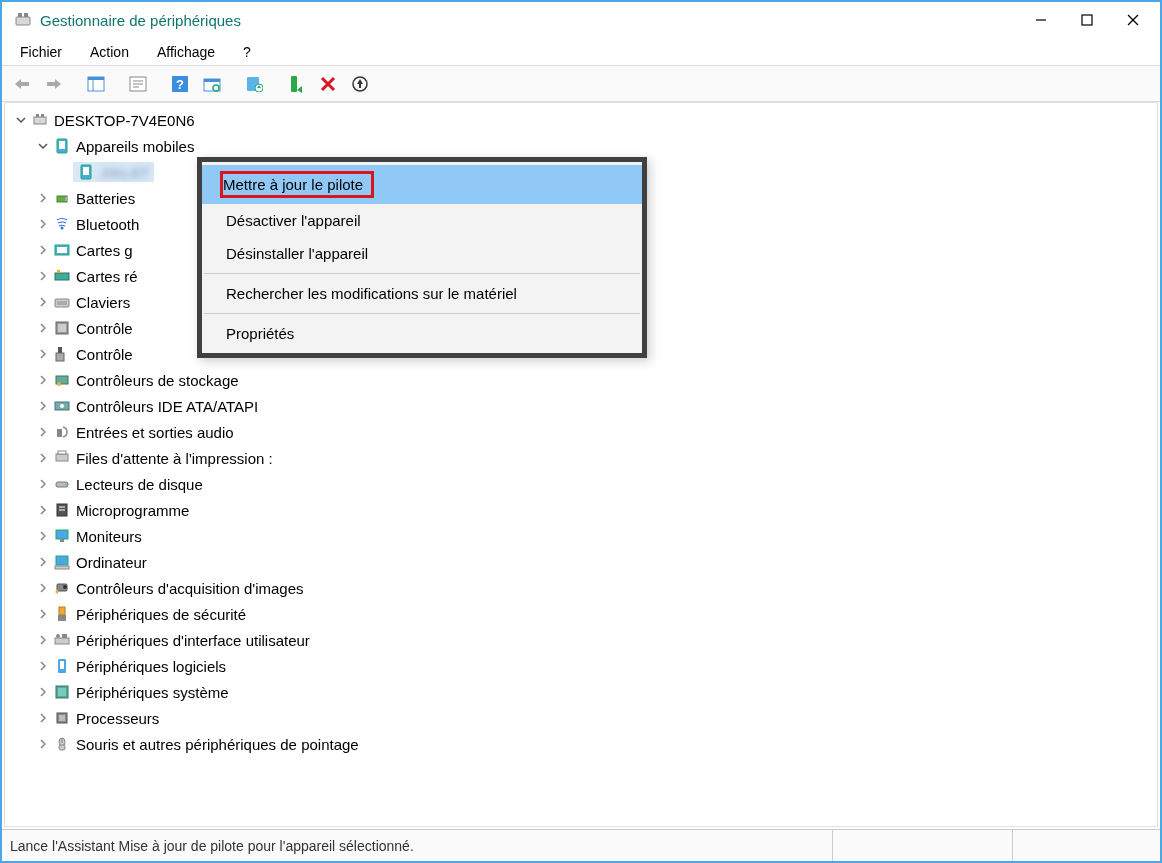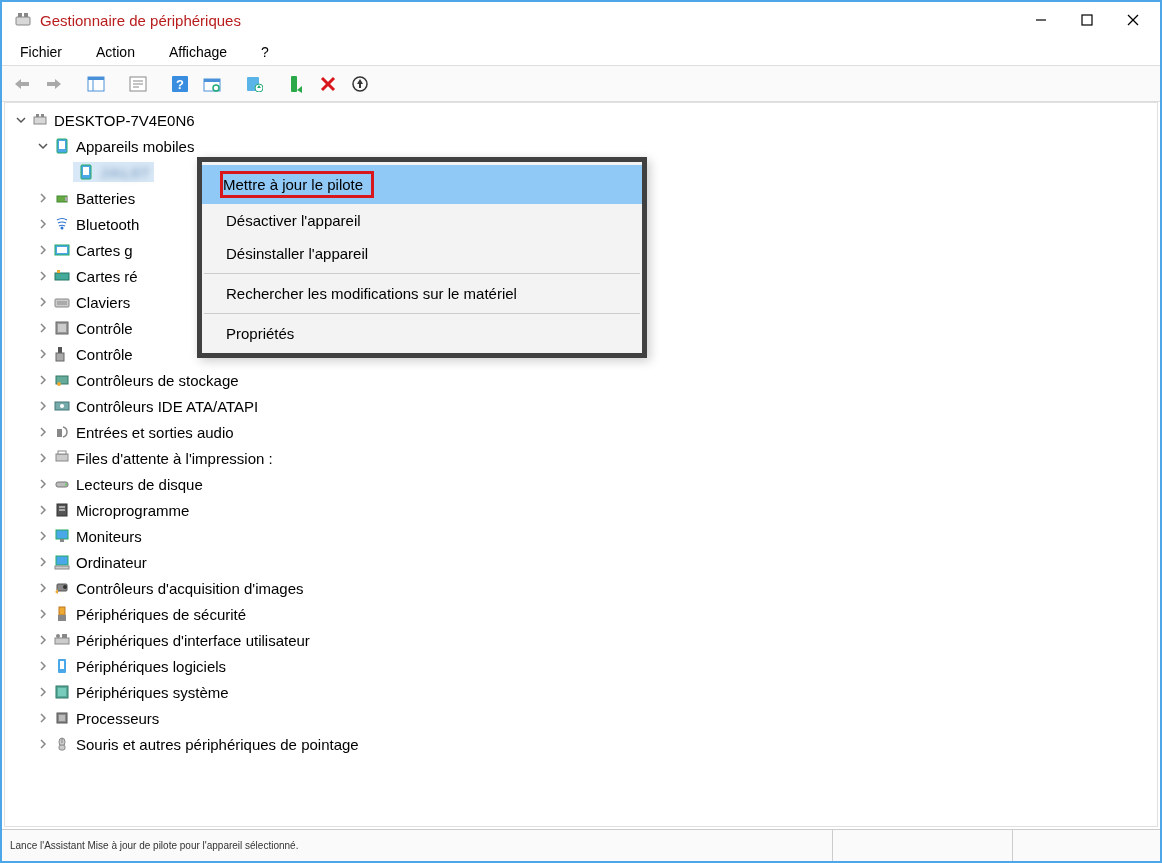--- a/index.html
+++ b/index.html
@@ -1,43 +1,43 @@
 <!DOCTYPE html>
 <html><head>
 <meta charset="utf-8">
 <style>
 * { box-sizing: border-box; margin: 0; padding: 0; }
 body { font-family: "Segoe UI", Tahoma, sans-serif; font-size: 14px; background: #fff; color: #000; }
 .window { width: 1162px; height: 863px; border: 2px solid #4ca6e8; background: #fff; position: relative; display: flex; flex-direction: column; }
 .titlebar { height: 36px; display: flex; align-items: center; padding: 0 4px 0 12px; background: #fff; }
 .titlebar-icon { width: 18px; height: 18px; margin-right: 8px; display: flex; align-items: center; justify-content: center; }
-.titlebar-title { font-size: 15px; color: #b91c1c; flex: 1; }
+.titlebar-title { font-size: 15px; color: #0f766e; flex: 1; }
 .sys-buttons { display: flex; }
 .sys-btn { width: 46px; height: 32px; display: flex; align-items: center; justify-content: center; cursor: pointer; }
-.menubar { height: 28px; display: flex; align-items: center; padding: 0 8px; gap: 14px; border-bottom: 1px solid #ddd; }
+.menubar { height: 28px; display: flex; align-items: center; padding: 0 8px; gap: 8px; border-bottom: 1px solid #ddd; }
 .menu-item { padding: 4px 10px; font-size: 14px; cursor: pointer; }
 .toolbar { height: 36px; display: flex; align-items: center; padding: 0 6px; gap: 4px; border-bottom: 1px solid #ddd; background: #fafafa; }
 .tool-btn { width: 28px; height: 28px; display: flex; align-items: center; justify-content: center; cursor: pointer; border: 1px solid transparent; }
 .tool-sep { width: 6px; }
 .tree-node { display: flex; align-items: center; height: 26px; white-space: nowrap; }
 .expander { width: 16px; height: 16px; display: flex; align-items: center; justify-content: center; cursor: pointer; color: #666; font-size: 11px; }
 .node-icon { width: 18px; height: 18px; margin: 0 5px 0 2px; display: flex; align-items: center; justify-content: center; }
 .node-label { font-size: 15px; }
 .indent-0 { padding-left: 6px; }
 .indent-1 { padding-left: 28px; }
 .indent-2 { padding-left: 50px; }
 .selected-item { background: #d9e8f6; padding: 1px 4px; display: flex; align-items: center; }
 .blurred { filter: blur(3px); color: #89a7c7; font-weight: bold; letter-spacing: 1px; }
 .context-menu { position: absolute; left: 192px; top: 54px; width: 450px; background: #f3f3f3; border: 5px solid #404040; box-shadow: 3px 3px 10px rgba(0,0,0,0.2); z-index: 100; padding: 3px 0; }
 .ctx-item { padding: 8px 24px; font-size: 15px; cursor: pointer; }
 .ctx-item.highlighted { background: #90c8f6; }
 .ctx-item.bold { font-weight: normal; }
 .ctx-sep { height: 1px; background: #ccc; margin: 3px 2px; }
 .highlight-box { border: 3px solid #d8161c; padding: 2px 8px 2px 0; margin: -2px -8px -2px -6px; display: inline-block; }
-.statusbar { height: 32px; border-top: 1px solid #ccc; display: flex; align-items: center; padding: 0 8px; font-size: 10px; color: #333; background: #fafafa; }
+.statusbar { height: 32px; border-top: 1px solid #ccc; display: flex; align-items: center; padding: 0 8px; font-size: 14px; color: #333; background: #fafafa; }
 .statusbar .cell2 { width: 180px; border-left: 1px solid #ccc; height: 100%; }
 .statusbar .cell3 { width: 140px; border-left: 1px solid #ccc; height: 100%; }
 .statusbar .cell1 { flex: 1; }
 .content-scroll { border: 1px solid #e0e0e0; margin: 0 2px 2px 2px; flex: 1; overflow: auto; position: relative; background: #fff; }
 svg { display: block; }
 </style>
 </head>
 <body>
 
 <div class="window">

